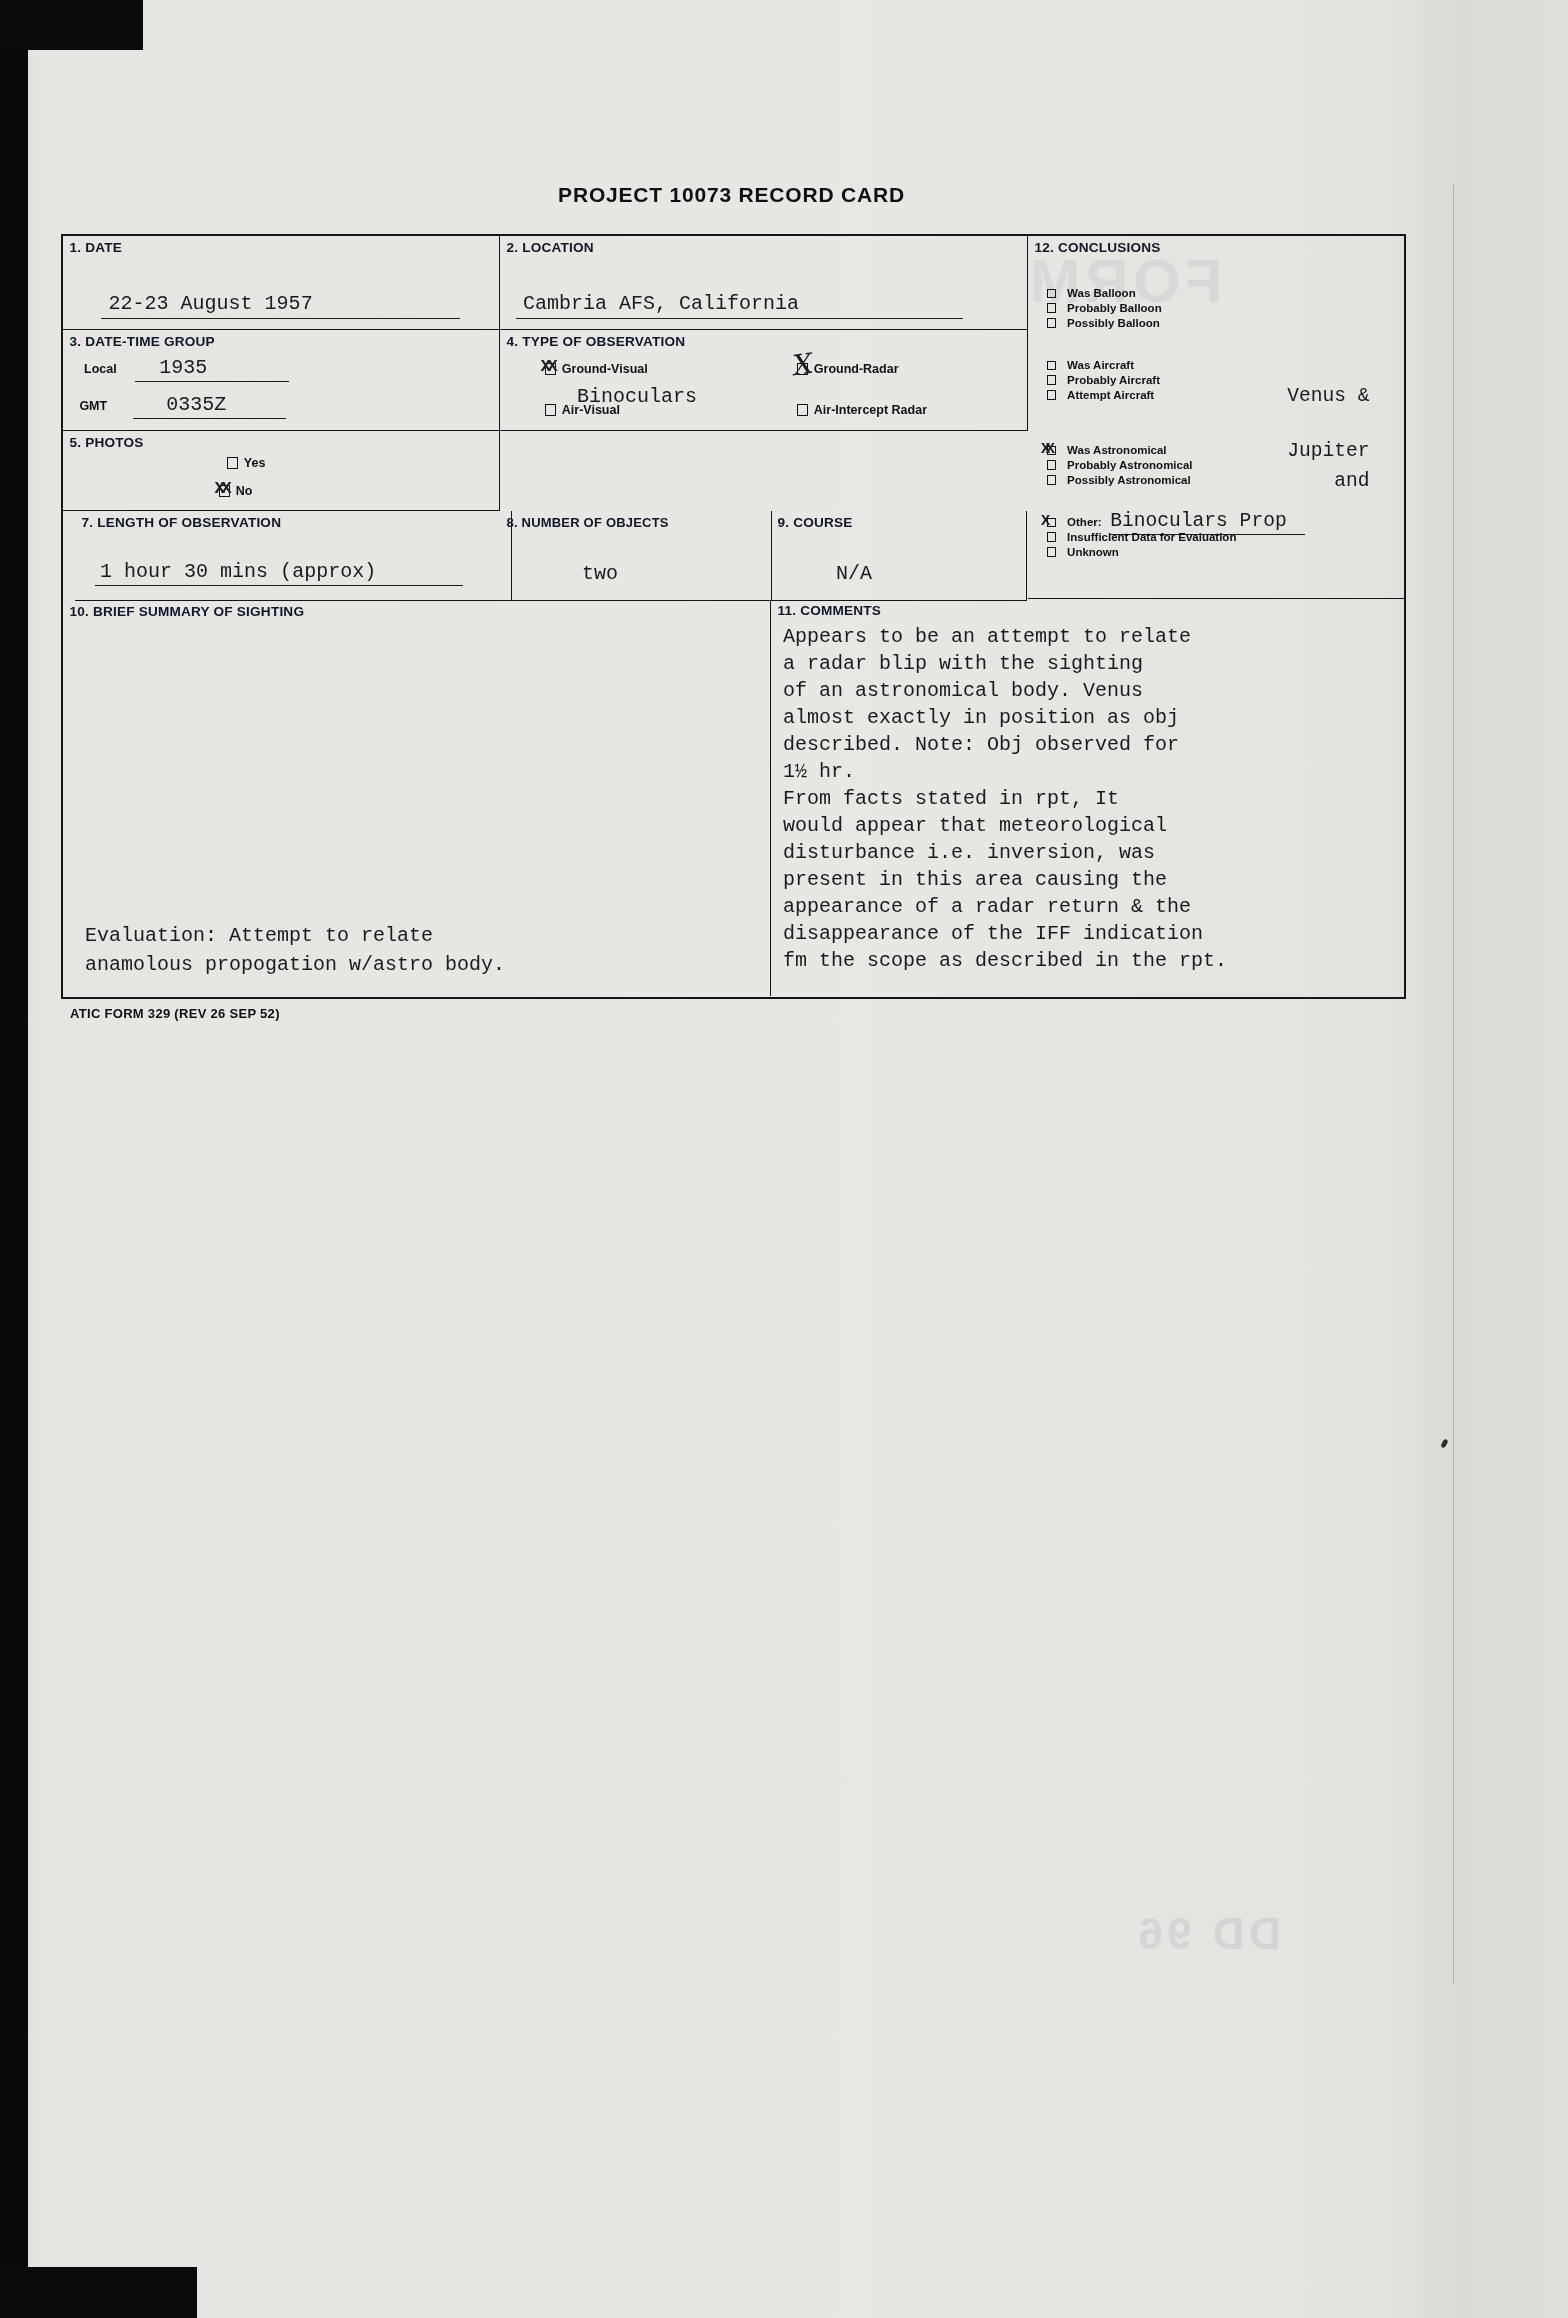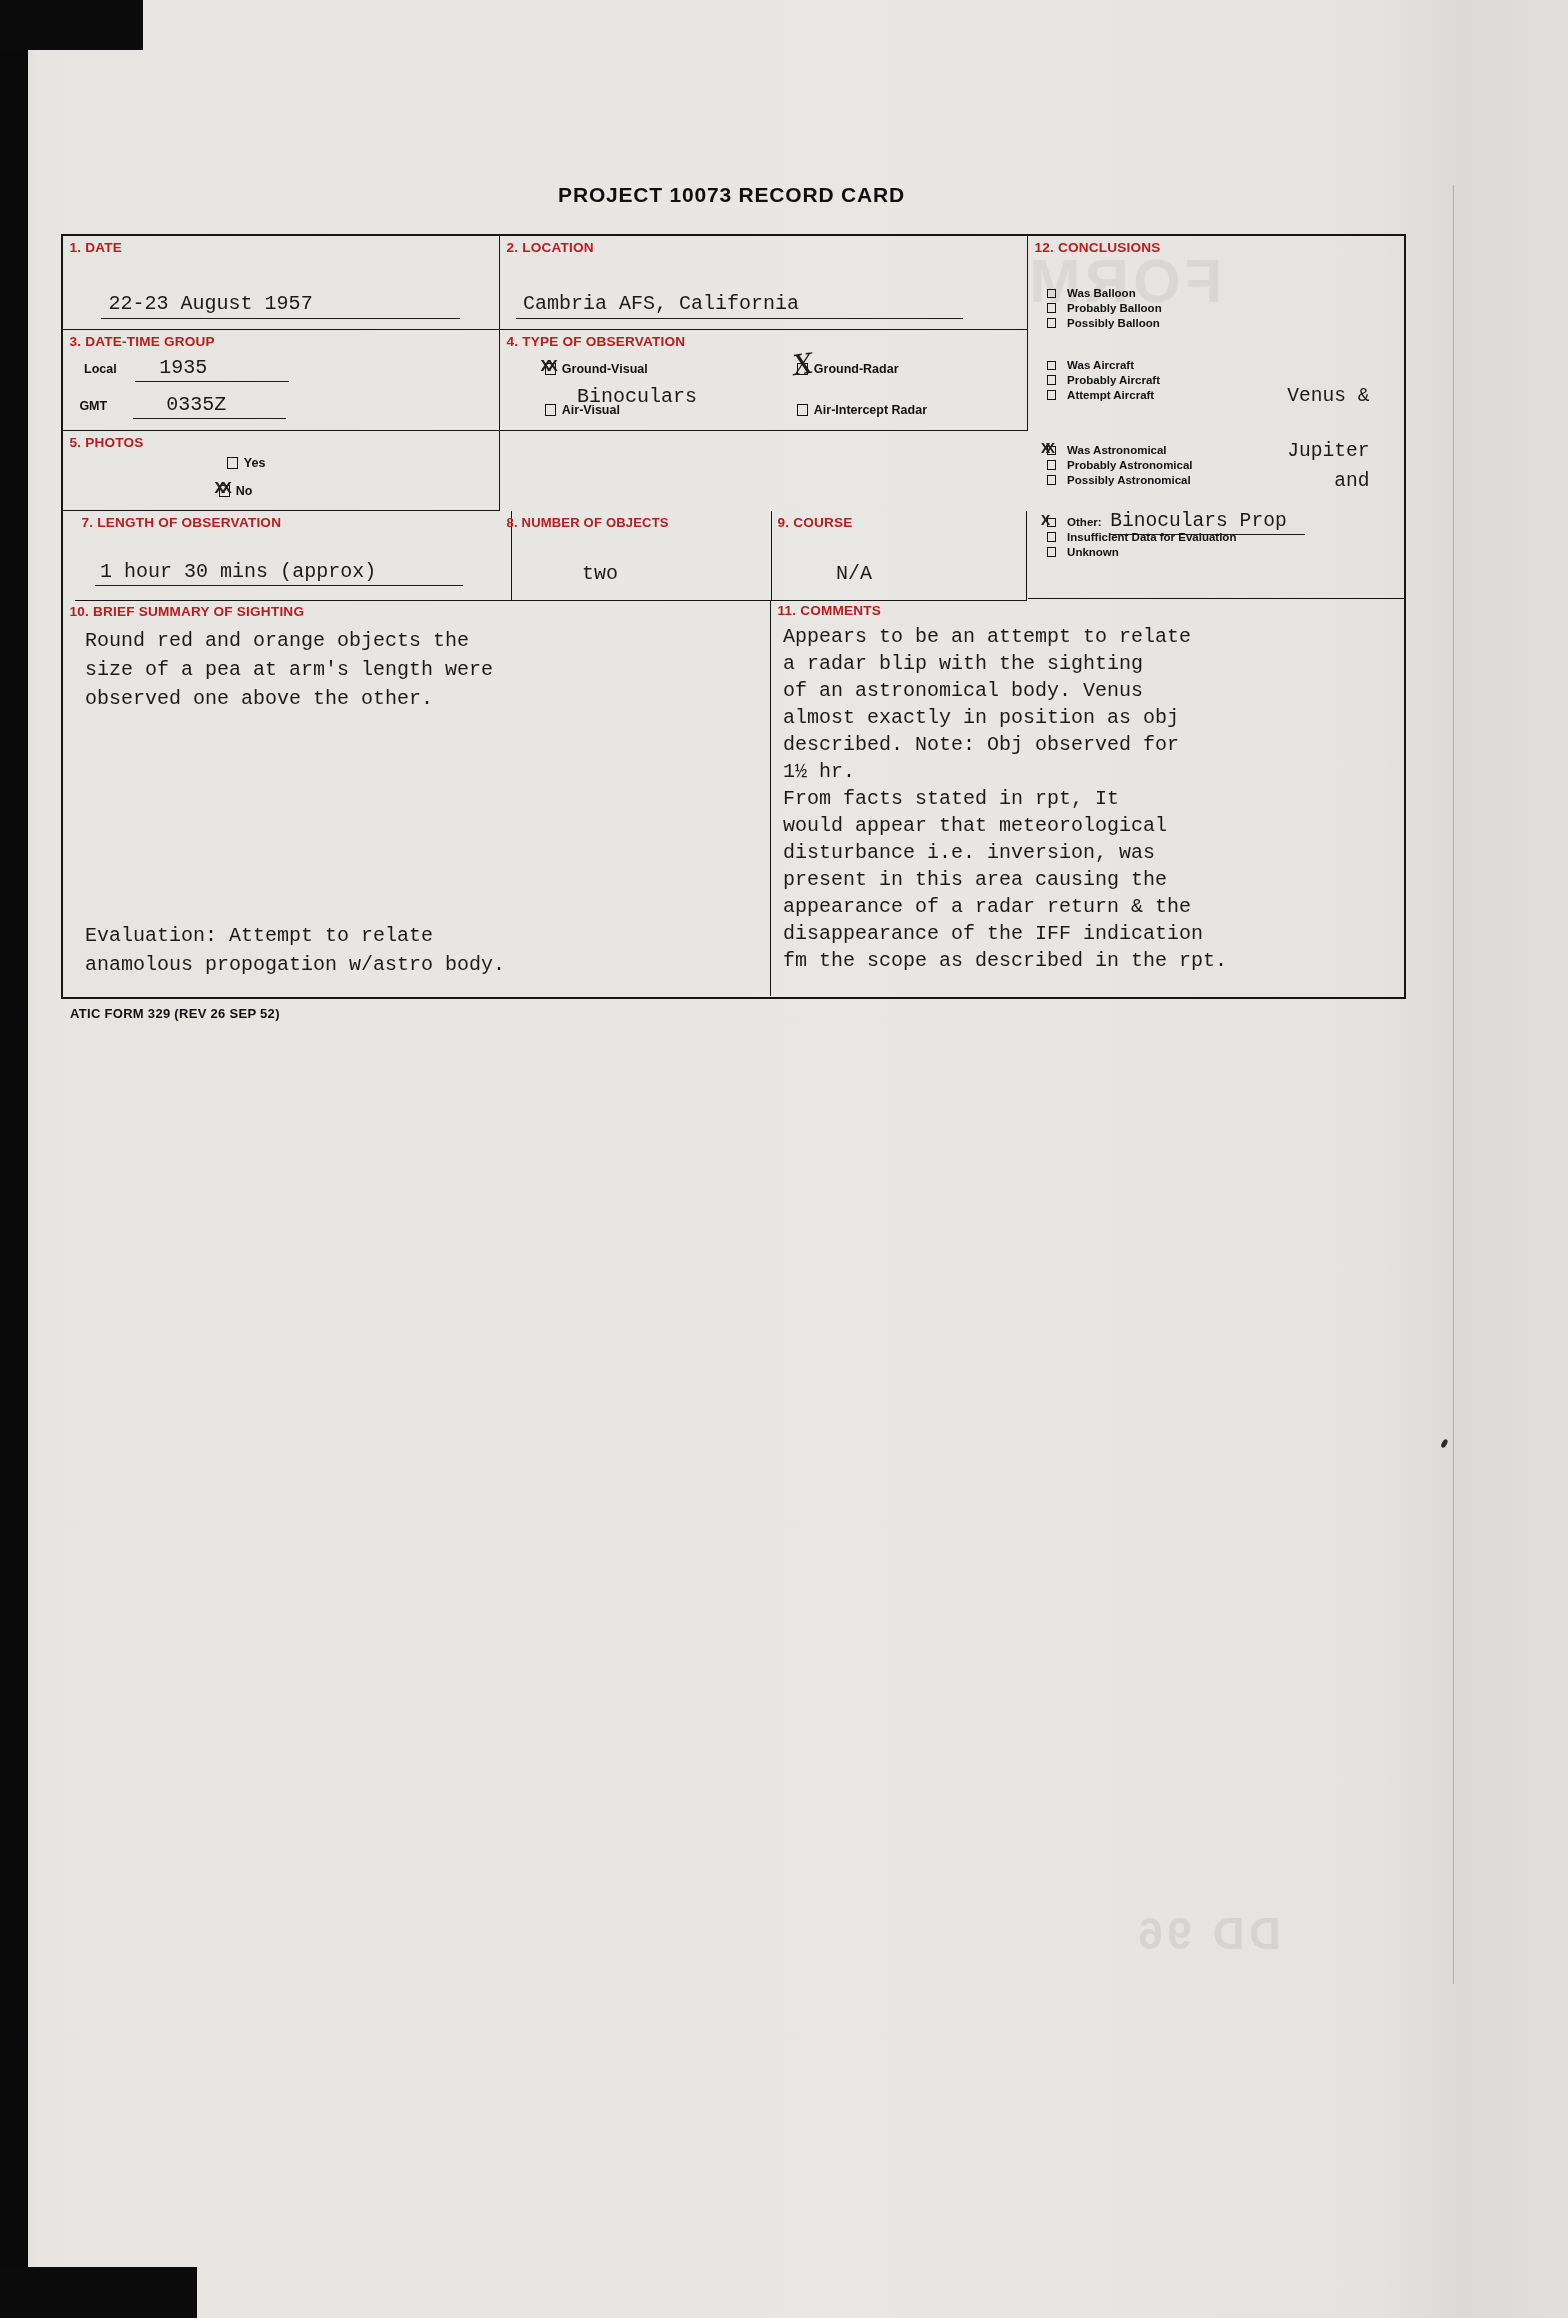--- a/index.html
+++ b/index.html
@@ -20,21 +20,21 @@
 
   .title{position:absolute;left:61px;top:183px;width:1341px;margin:0;text-align:center;
     font-size:21px;font-weight:bold;letter-spacing:0.8px;color:#101010;}
   .footer{position:absolute;left:70px;top:1006px;font-size:13px;font-weight:bold;letter-spacing:0.3px;color:#101010;}
 
   .card{position:absolute;left:61px;top:234px;width:1341px;height:761px;border:2.2px solid #151515;background:transparent;}
   .cell{position:absolute;box-sizing:border-box;border-right:1.6px solid #151515;border-bottom:1.6px solid #151515;}
   .cell.no-r{border-right:none;}
   .cell.no-b{border-bottom:none;}
 
-  .lbl{position:absolute;left:6.5px;top:4.4px;font-size:13.6px;font-weight:bold;letter-spacing:0.2px;white-space:nowrap;color:#b91c1c;}
+  .lbl{position:absolute;left:6.5px;top:4.4px;font-size:13.6px;font-weight:bold;letter-spacing:0.2px;white-space:nowrap;color:#0f172a;}
   .sublbl{font-size:12.5px;font-weight:bold;color:#101010;}
 
   .typed{position:absolute;font-family:"Liberation Mono","DejaVu Sans Mono",monospace;
     font-size:20px;color:#1b1b1b;white-space:pre;line-height:1.1;}
   .u{border-bottom:1.6px solid #1e1e1e;}
   .ml{white-space:pre-line;}
 
   .line{position:absolute;display:flex;align-items:baseline;}
   .line .typed{position:static;}
 
@@ -213,23 +213,20 @@
       <div class="typed" style="left:82px;top:52px">two</div>
     </div>
 
     <div class="cell" style="left:708px;top:275px;width:256px;height:90px">
       <div class="lbl">9. COURSE</div>
       <div class="typed" style="left:65px;top:52px">N/A</div>
     </div>
 
     <div class="cell no-b" style="left:0;top:365px;width:708px;height:395px">
       <div class="lbl" style="top:3.3px">10. BRIEF SUMMARY OF SIGHTING</div>
-      <div class="typed ml" style="left:22px;top:25px;line-height:29px">Round red and orange objects the
-size of a pea at arm's length were
-observed one above the other.</div>
       <div class="typed ml" style="left:22px;top:320px;line-height:29px">Evaluation: Attempt to relate
 anamolous propogation w/astro body.</div>
     </div>
 
     <div class="cell no-b no-r" style="left:708px;top:365px;width:633px;height:395px">
       <div class="lbl" style="top:2.2px">11. COMMENTS</div>
       <div class="typed ml" style="left:12px;top:22px;line-height:27px;width:643px">Appears to be an attempt to relate
 a radar blip with the sighting
 of an astronomical body. Venus
 almost exactly in position as obj

